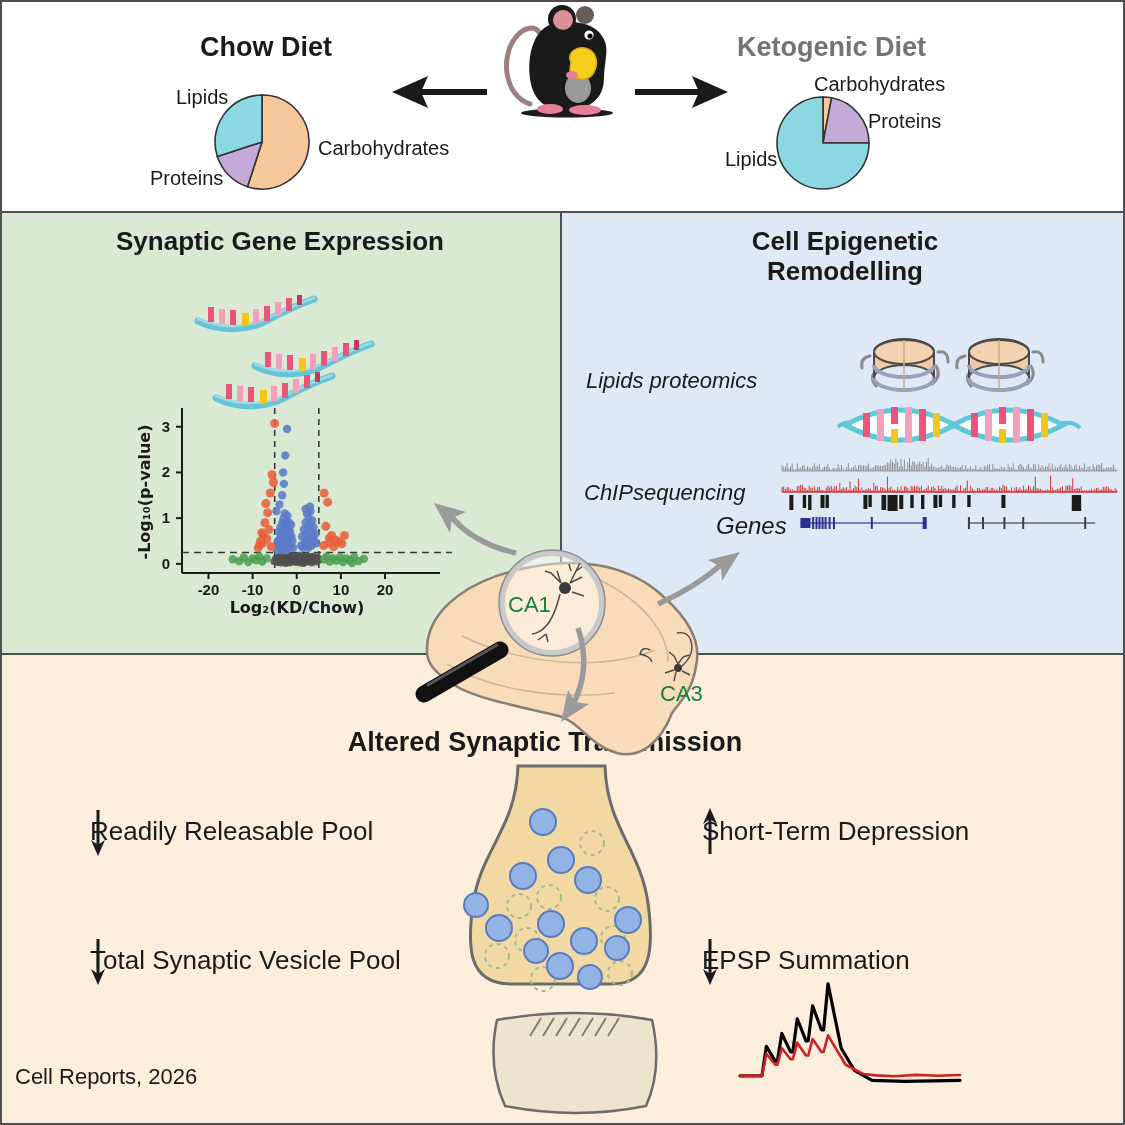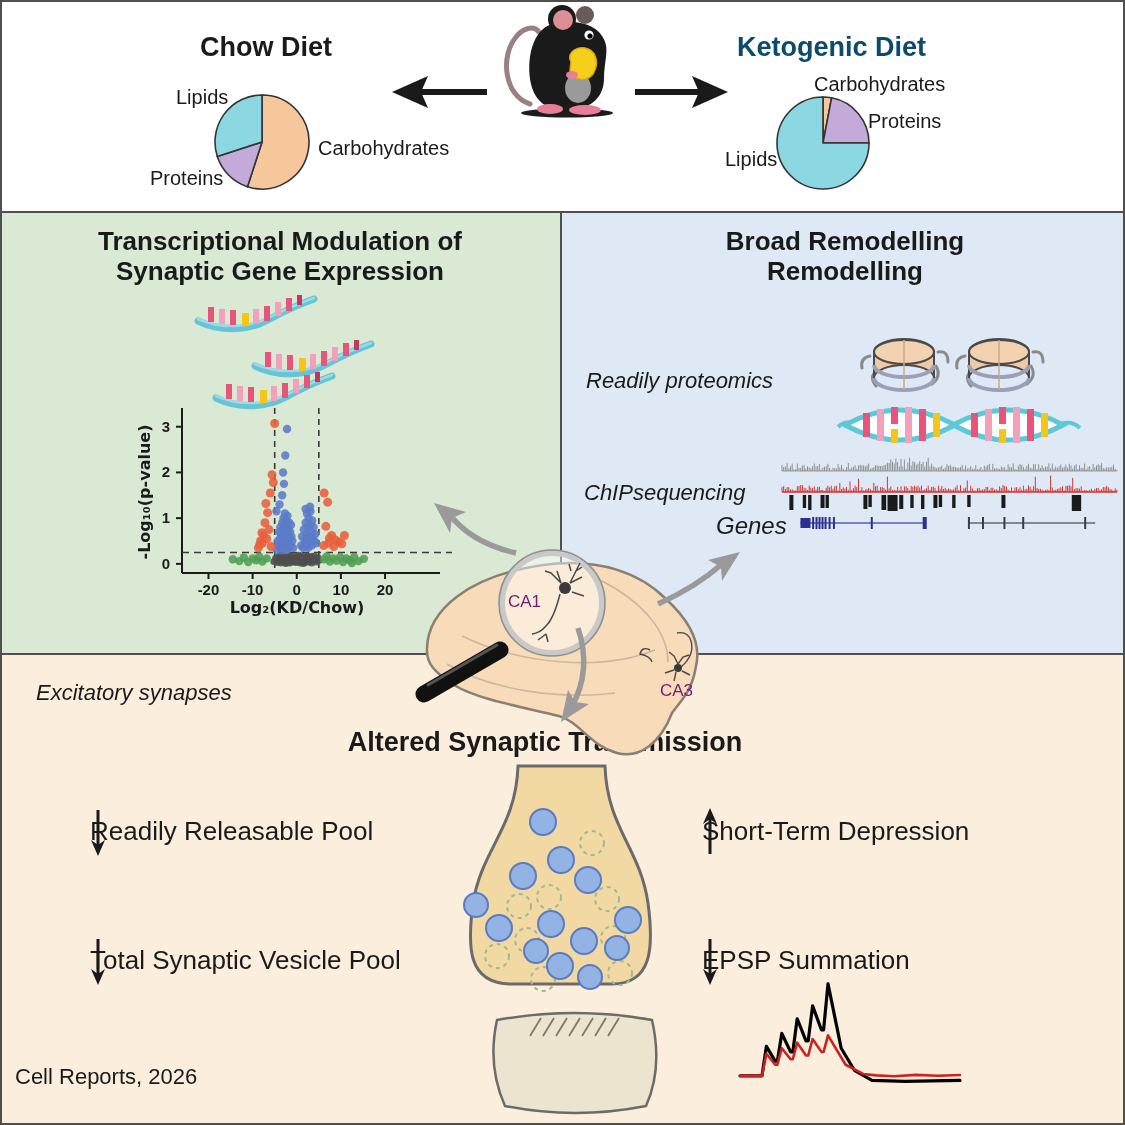--- a/index.html
+++ b/index.html
@@ -9,21 +9,21 @@
   #sec-top{left:0;top:0;width:1125px;height:213px;background:#ffffff;}
   #sec-green{left:0;top:211px;width:562px;height:444px;background:#d9e9d4;}
   #sec-blue{left:560px;top:211px;width:565px;height:444px;background:#dfe9f6;}
   #sec-bottom{left:0;top:653px;width:1125px;height:472px;background:#fbeedd;}
   .abs{position:absolute;}
   .ttl{font-weight:bold;font-size:27px;letter-spacing:0;}
   .ttl2{font-weight:bold;font-size:26px;line-height:30px;text-align:center;}
   .pielab{font-size:20px;white-space:nowrap;}
   .ital{font-style:italic;font-size:22px;white-space:nowrap;}
   .effect{display:flex;align-items:center;gap:14px;font-size:26px;white-space:nowrap;}
-  .ca{font-size:17px;color:#701a75;}
+  .ca{font-size:22px;color:#15803d;}
   svg{position:absolute;overflow:visible;}
   .jrnl{font-size:22px;}
 </style>
 </head>
 <body>
 
 <div id="stage">
 
   <div id="sec-top" class="sec"></div>
   <div id="sec-green" class="sec"></div>
@@ -36,21 +36,21 @@
       <path d="M262,142 L247.47620126437747,186.69965626587222 A47,47 0 0 1 217.30034373412778,156.52379873562253 Z" fill="#c3aad8" stroke="#333" stroke-width="1.6"></path>
       <path d="M262,142 L217.30034373412778,156.52379873562253 A47,47 0 0 1 262,95 Z" fill="#8bd7e2" stroke="#333" stroke-width="1.6"></path>
       <path d="M823,143 L823,97 A46,46 0 0 1 831.6195404709433,97.81478646648031 Z" fill="#f6c79b" stroke="#333" stroke-width="1.6"></path>
       <path d="M823,143 L831.6195404709433,97.81478646648031 A46,46 0 0 1 869,143 Z" fill="#c3aad8" stroke="#333" stroke-width="1.6"></path>
       <path d="M823,143 L869,143 A46,46 0 1 1 823,97 Z" fill="#8bd7e2" stroke="#333" stroke-width="1.6"></path>
     </svg>
   <div class="abs pielab" style="left:176px;top:86px;">Lipids</div>
   <div class="abs pielab" style="left:318px;top:137px;">Carbohydrates</div>
   <div class="abs pielab" style="left:150px;top:167px;">Proteins</div>
 
-  <div class="abs ttl" style="left:737px;top:32px;color:#0c4a6e;">Ketogenic Diet</div>
+  <div class="abs ttl" style="left:737px;top:32px;color:#737373;">Ketogenic Diet</div>
   <div class="abs pielab" style="left:814px;top:73px;">Carbohydrates</div>
   <div class="abs pielab" style="left:868px;top:110px;">Proteins</div>
   <div class="abs pielab" style="left:725px;top:148px;">Lipids</div>
 
   <svg style="left:0;top:0;width:1125px;height:213px;" viewBox="0 0 1125 213">
     <g>
       <line x1="487" y1="92" x2="420" y2="92" stroke="#1a1a1a" stroke-width="6"></line>
       <polygon points="392,92 428,76 421,92 428,108" fill="#1a1a1a"></polygon>
     </g>
     <g>
@@ -68,21 +68,20 @@
       <circle cx="98" cy="32" r="2.6" fill="#000000"></circle>
       <ellipse cx="86" cy="84" rx="13" ry="15" fill="#9a9a9a"></ellipse>
       <ellipse cx="58" cy="105" rx="13" ry="5" fill="#e87f9a"></ellipse>
       <ellipse cx="93" cy="106" rx="16" ry="5" fill="#e87f9a"></ellipse>
       <path d="M79,58 C74,48 86,41 96,45 C105,49 107,60 101,70 C94,79 80,76 78,66 Z" fill="#f5cf1b" stroke="#d9a919" stroke-width="1.5"></path>
       <ellipse cx="80" cy="71" rx="6" ry="4" fill="#e87f9a"></ellipse>
     </g>
   </svg>
 
   <div class="abs ttl2" style="left:30px;top:226px;width:500px;">
-    <div>Transcriptional Modulation of</div>
     <div>Synaptic Gene Expression</div>
   </div>
 
   <svg style="left:0;top:0;width:1125px;height:1125px;" viewBox="0 0 1125 1125">
     <defs>
       <g id="rna">
         <path d="M2,26 C25,37 52,36 72,25 C92,14 104,9 118,4" fill="none" stroke="#66c4d6" stroke-width="7" stroke-linecap="round"></path>
         <path d="M2,24 C25,34 52,33 72,23 C92,13 104,8 118,3" fill="none" stroke="#9adbe6" stroke-width="2.5" stroke-linecap="round"></path>
         <rect x="12" y="12" width="6" height="15" fill="#e8547a"></rect>
         <rect x="23" y="14" width="6" height="15" fill="#f2a0bc"></rect>
@@ -299,25 +298,25 @@
       <circle cx="333.83448275862065" cy="546.4857142857143" r="4.5" fill="#e8603c" fill-opacity="0.88"></circle>
       <circle cx="335.6" cy="540.0857142857143" r="4.5" fill="#e8603c" fill-opacity="0.88"></circle>
       <circle cx="338.6896551724138" cy="541.9142857142857" r="4.5" fill="#e8603c" fill-opacity="0.88"></circle>
       <circle cx="341.7793103448276" cy="543.7428571428571" r="4.5" fill="#e8603c" fill-opacity="0.88"></circle>
       <circle cx="344.42758620689654" cy="535.5142857142857" r="4.5" fill="#e8603c" fill-opacity="0.88"></circle>
       <circle cx="323.6827586206897" cy="545.5714285714286" r="4.5" fill="#e8603c" fill-opacity="0.88"></circle>
       <circle cx="328.53793103448277" cy="543.2857142857143" r="4.5" fill="#e8603c" fill-opacity="0.88"></circle>
     </svg>
 
   <div class="abs ttl2" style="left:595px;top:226px;width:500px;">
-    <div>Broad Remodelling</div>
+    <div>Cell Epigenetic</div>
     <div>Remodelling</div>
   </div>
 
-  <div class="abs ital" style="left:586px;top:368px;">Readily proteomics</div>
+  <div class="abs ital" style="left:586px;top:368px;">Lipids proteomics</div>
 
   <svg style="left:0;top:0;width:1125px;height:1125px;" viewBox="0 0 1125 1125">
     <defs>
       <g id="leaf">
         <path d="M0,22 Q55,-8 110,22 Q55,52 0,22 Z" fill="#ffffff" stroke="#5fc8d8" stroke-width="5"></path>
         <rect x="18" y="10" width="7" height="24" fill="#e8547a"></rect>
         <rect x="32" y="6" width="7" height="32" fill="#f2a0bc"></rect>
         <rect x="46" y="4" width="7" height="17" fill="#e8547a"></rect>
         <rect x="46" y="26" width="7" height="14" fill="#f5c518"></rect>
         <rect x="60" y="4" width="7" height="36" fill="#f2a0bc"></rect>
@@ -772,21 +771,20 @@
       <line x1="871.78" y1="517" x2="871.78" y2="529" stroke="#2b2f8e" stroke-width="2"></line>
       <rect x="922.7" y="517" width="4.020000000000003" height="12" fill="#2b2f8e"></rect>
       <line x1="967.925" y1="523" x2="1095.225" y2="523" stroke="#3c3c44" stroke-width="1.4" stroke-opacity="0.75"></line>
       <line x1="968.9300000000001" y1="517" x2="968.9300000000001" y2="529" stroke="#3c3c44" stroke-width="2"></line>
       <line x1="983" y1="517" x2="983" y2="529" stroke="#3c3c44" stroke-width="2"></line>
       <line x1="1004.44" y1="517" x2="1004.44" y2="529" stroke="#3c3c44" stroke-width="2"></line>
       <line x1="1023.2" y1="517" x2="1023.2" y2="529" stroke="#3c3c44" stroke-width="2"></line>
       <line x1="1085.175" y1="517" x2="1085.175" y2="529" stroke="#3c3c44" stroke-width="2"></line>
     </svg>
 
-  <div class="abs ital" style="left:36px;top:680px;">Excitatory synapses</div>
   <div class="abs ttl" style="left:0;top:727px;width:1090px;text-align:center;">Altered Synaptic Transmission</div>
 
   <div class="abs effect" style="left:90px;top:816px;">
     <svg width="16" height="48" viewBox="0 0 16 48">
         <line x1="8" y1="2" x2="8" y2="38" stroke="#1a1a1a" stroke-width="3"></line>
         <polygon points="8,48 1,32 8,37 15,32" fill="#1a1a1a"></polygon>
       </svg>
     <span>Readily Releasable Pool</span>
   </div>
   <div class="abs effect" style="left:702px;top:816px;">

